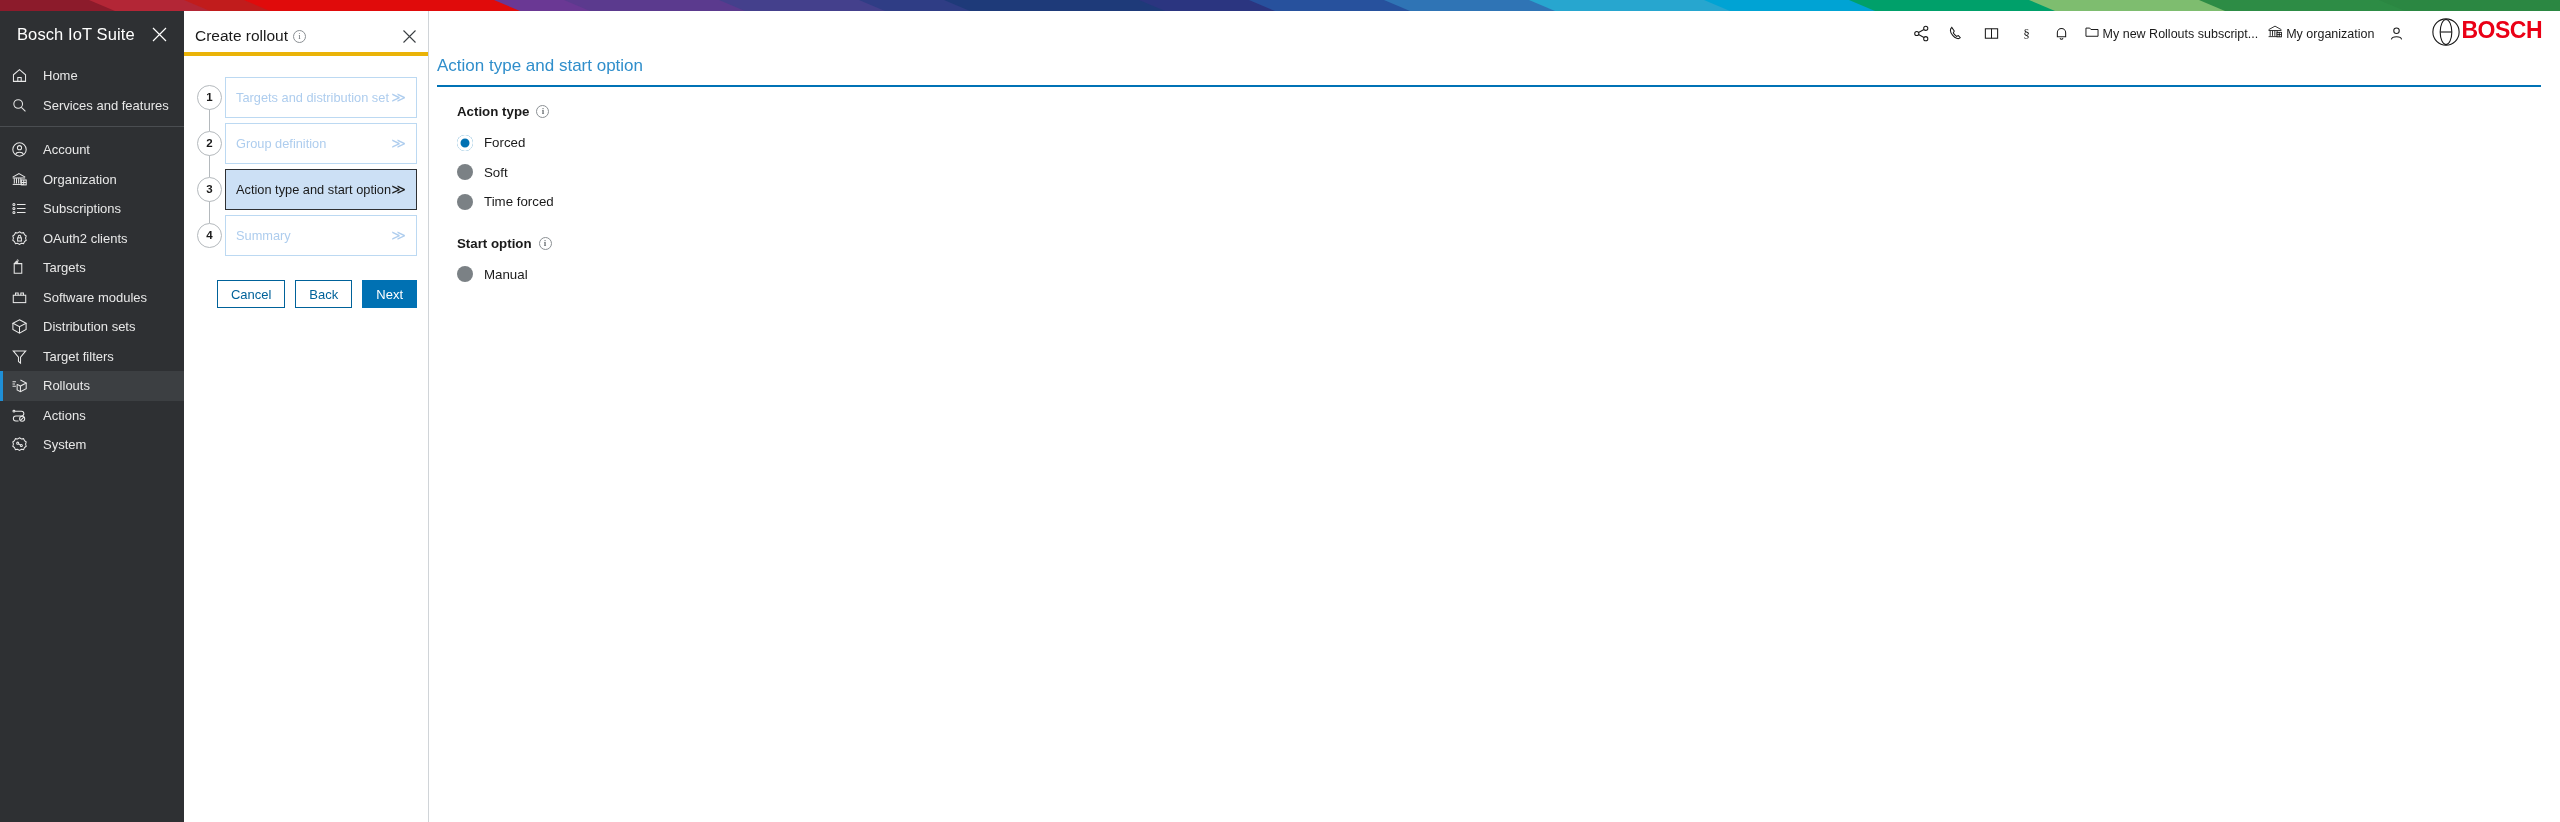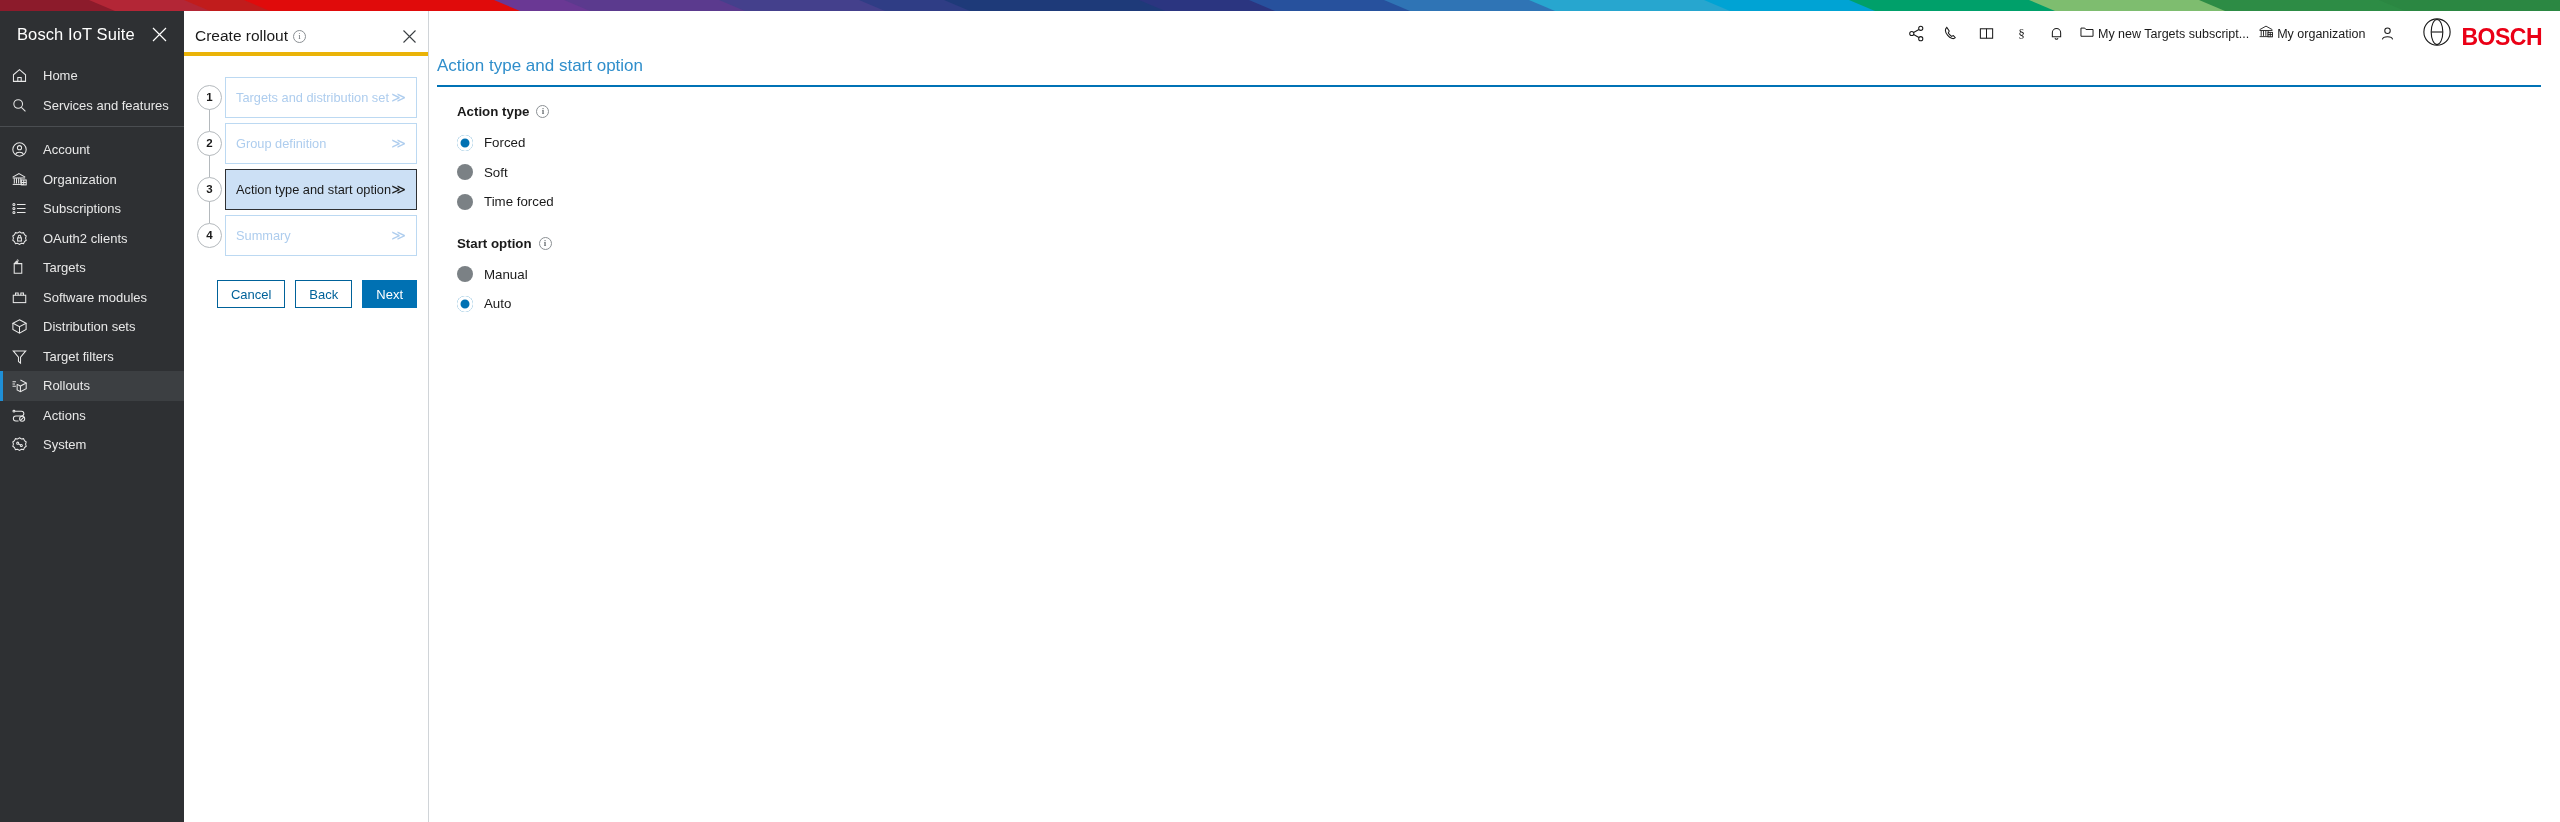--- a/index.html
+++ b/index.html
@@ -188,21 +188,21 @@
   }
   .tb-link {
     display: flex; align-items: center;
     font-size: 12.5px; color: #1a1a1a;
     cursor: pointer;
     margin-left: 9px;
     white-space: nowrap;
     gap: 3px;
   }
   #bosch-logo {
-    display: flex; align-items: flex-end; gap: 9px;
+    display: flex; align-items: flex-start; 
     margin-left: 22px;
   }
   #bosch-word {
     font-family: "Liberation Sans", sans-serif;
     font-weight: bold;
     font-size: 23px;
     letter-spacing: -0.5px;
     color: #ea0016;
   }
 
@@ -514,21 +514,21 @@
         <path d="M4.6 12.5 V8.2 a4.4 4.4 0 0 1 8.8 0 v4.3 Z"></path>
           <path d="M7.4 14 a1.7 1.7 0 0 0 3.2 0"></path>
       </svg>
     </div>
     <div class="tb-link">
       <span>
         <svg width="16" height="16" viewBox="0 0 18 18" fill="none" stroke="#1a1a1a" stroke-width="1.1">
           <path d="M2.2 13.8 V4.6 h4.3 l1.3 1.6 h8 v7.6 Z"></path>
         </svg>
       </span>
-      <span>My new Targets subscript...</span>
+      <span>My new Rollouts subscript...</span>
     </div>
     <div class="tb-link">
       <span>
         <svg width="16" height="16" viewBox="0 0 18 18" fill="none" stroke="#1a1a1a" stroke-width="1">
           <path d="M1.8 6.4 L9 2.4 L16.2 6.4"></path>
             <path d="M1.8 7.3 H16.2"></path>
           <path d="M3.6 7.6 V13.4 M6.2 7.6 V13.4 M8.8 7.6 V13.4 M11.4 7.6 V13.4"></path>
           <path d="M1.8 14.2 H16.2"></path>
             <rect x="11.3" y="9.4" width="5" height="5" fill="#ffffff"></rect>
           <path d="M11.3 11.9 H16.3 M13.8 9.4 V14.4"></path>
@@ -580,19 +580,15 @@
       <div class="section-gap"></div>
       <div class="field-label">
         <span>Start option</span>
         <span class="info-i">i</span>
       </div>
       <div class="radio-group">
         <div class="radio-row">
           <span class="radio-mark"></span>
           <span class="radio-label">Manual</span>
         </div>
-        <div class="radio-row">
-          <span class="radio-mark on"></span>
-          <span class="radio-label">Auto</span>
-        </div>
       </div>
     </div>
 </div>
 
 </body></html>

